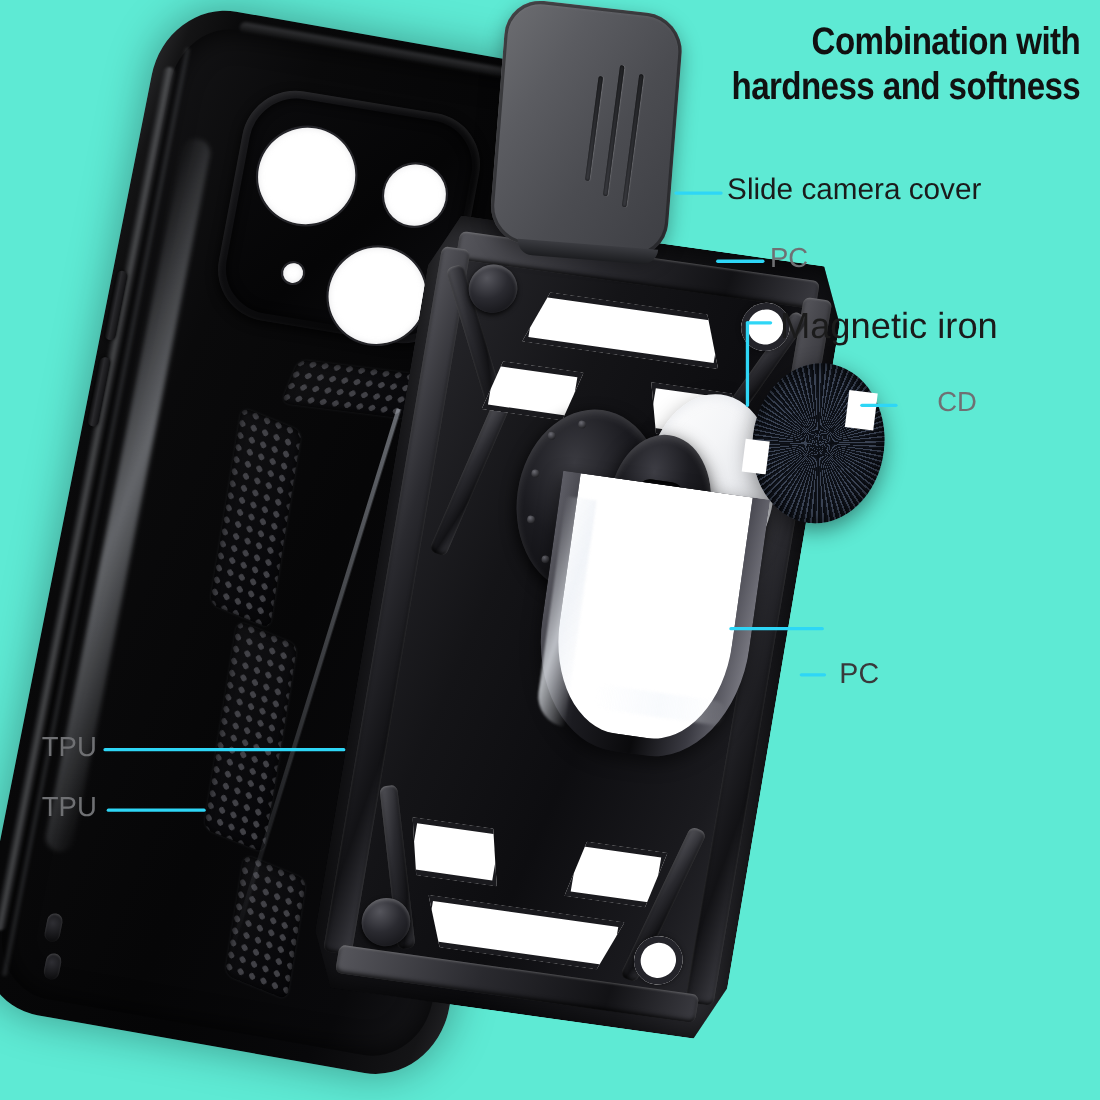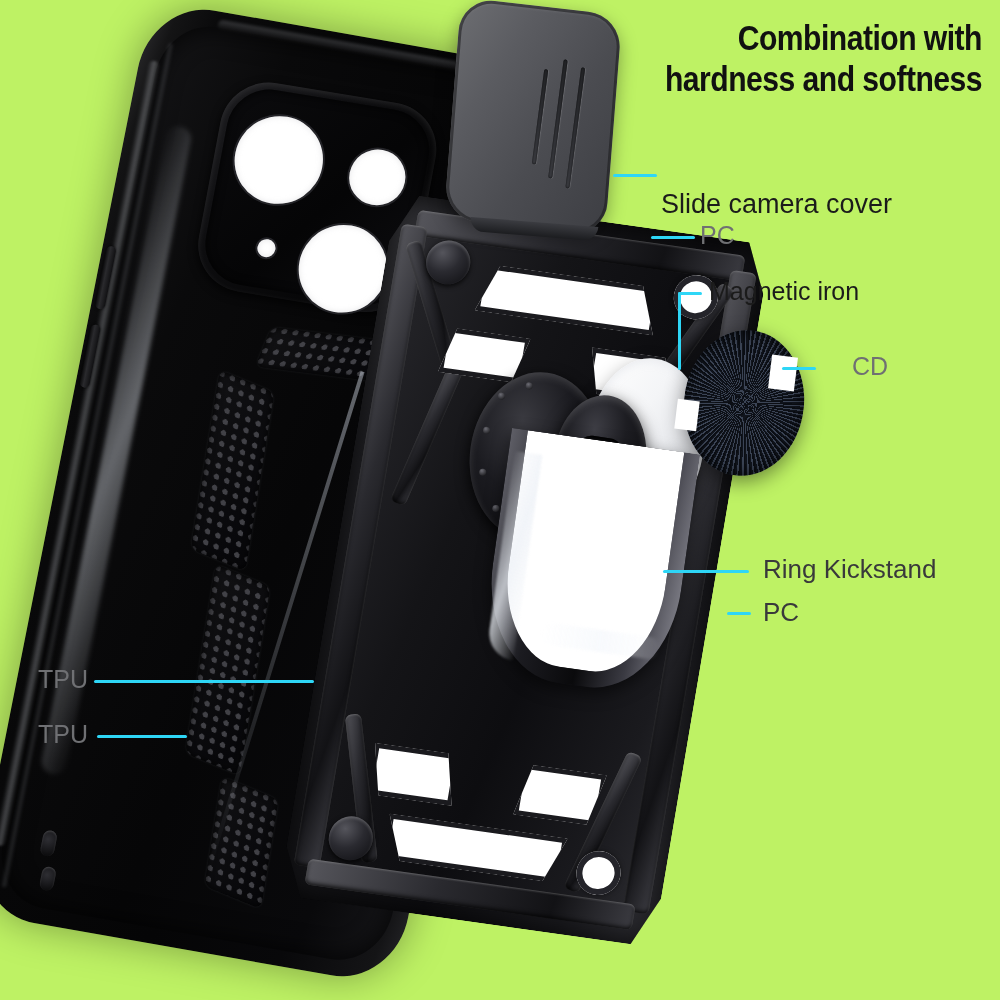--- a/index.html
+++ b/index.html
@@ -1,17 +1,17 @@
 <!DOCTYPE html>
 <html><head>
 <meta charset="utf-8">
 <style>
   html,body{margin:0;padding:0;background:#ffffff;}
   body{width:1000px;height:1000px;overflow:hidden;font-family:"Liberation Sans",sans-serif;}
-  #stage{position:relative;width:1000px;height:1000px;background:#bef264;overflow:hidden;}
+  #stage{position:relative;width:1000px;height:1000px;background:#5eead4;overflow:hidden;}
 
   
   .title{
     position:absolute;right:18px;top:18px;width:430px;
     text-align:right;color:#111111;
     font-family:"Liberation Sans",sans-serif;
     font-weight:bold;font-size:35px;line-height:1.16;
     letter-spacing:-0.6px;
     transform:scaleX(0.86);transform-origin:100% 0;
   }
@@ -333,34 +333,33 @@
     <div class="ringGloss"></div>
     <div class="ringGloss2"></div>
   </div>
 
   <div class="title">
     <span class="l">Combination with</span>
     <span class="l">hardness and softness</span>
   </div>
 
   <div class="line" style="left:613px;top:174px;width:44px;"></div>
-  <div class="lbl dark" style="left:661px;top:157px;font-size:27px;margin-top:32px;">Slide camera cover</div>
+  <div class="lbl dark" style="left:661px;top:157px;font-size:27px;">Slide camera cover</div>
 
   <div class="line" style="left:651px;top:236px;width:44px;"></div>
   <div class="lbl gray" style="left:700px;top:221px;font-size:25px;">PC</div>
 
   <div class="vline" style="left:678px;top:292px;height:78px;"></div>
   <div class="line" style="left:678px;top:292px;width:24px;"></div>
-  <div class="lbl dark" style="left:709px;top:277px;font-size:25px;">Magnetic iron</div>
+  <div class="lbl dark" style="left:709px;top:277px;font-size:33px;">Magnetic iron</div>
 
   <div class="line" style="left:782px;top:367px;width:34px;"></div>
   <div class="lbl gray" style="left:852px;top:352px;font-size:25px;">CD</div>
 
   <div class="line" style="left:663px;top:570px;width:86px;"></div>
-  <div class="lbl mid" style="left:763px;top:554px;font-size:26px;">Ring Kickstand</div>
 
   <div class="line" style="left:727px;top:612px;width:24px;"></div>
   <div class="lbl mid" style="left:763px;top:597px;font-size:26px;">PC</div>
 
   <div class="lbl gray" style="left:38px;top:665px;font-size:25px;">TPU</div>
   <div class="line" style="left:94px;top:680px;width:220px;"></div>
 
   <div class="lbl gray" style="left:38px;top:720px;font-size:25px;">TPU</div>
   <div class="line" style="left:97px;top:735px;width:90px;"></div>
 

